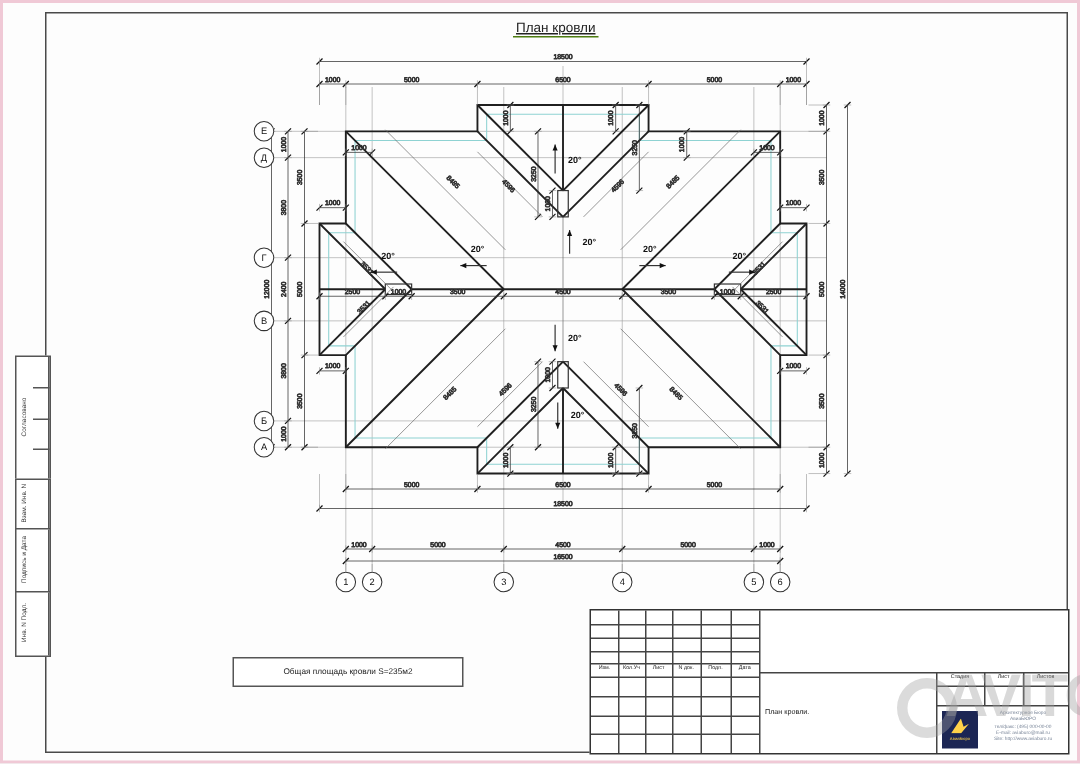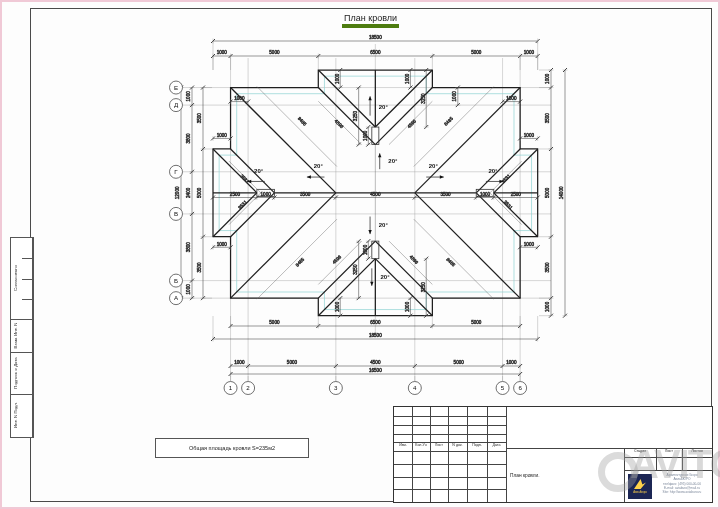--- a/index.html
+++ b/index.html
@@ -1,21 +1,21 @@
 <!DOCTYPE html>
 <html><head>
 <meta charset="utf-8">
 <style>
   html,body{margin:0;padding:0;background:#e9e9e9;}
   .page{position:relative;width:720px;height:509px;background:#fdfdfd;overflow:hidden;
         font-family:"Liberation Sans",sans-serif;
         box-shadow:inset 0 0 0 2px #f0c9d6;}
   .frame{position:absolute;left:30px;top:8px;width:680px;height:492px;border:1.4px solid #4a4a4a;}
   .title{position:absolute;left:30px;top:13px;width:681px;text-align:center;font-size:9px;color:#222;}
-  .title span{border-bottom:4px solid #4d7c0f;padding:0 2px 1px 2px;}
+  .title span{border-bottom:1px solid #4d7c0f;padding:0 2px 1px 2px;text-decoration:underline;}
   svg#plan{position:absolute;left:0;top:0;}
   svg .heavy{stroke:#1f1f1f;stroke-width:1.25;fill:none;}
   svg .med{stroke:#333;stroke-width:.8;fill:none;}
   svg .thin{stroke:#666;stroke-width:.45;fill:none;}
   svg .dim{stroke:#333;stroke-width:.5;fill:none;}
   svg .tick{stroke:#111;stroke-width:.8;}
   svg .ext{stroke:#888;stroke-width:.35;}
   svg .axis{stroke:#9a9a9a;stroke-width:.4;}
   svg .cyan{stroke:#8ed2d2;stroke-width:.7;fill:none;}
   svg .bub{stroke:#333;stroke-width:.7;fill:#fff;}

